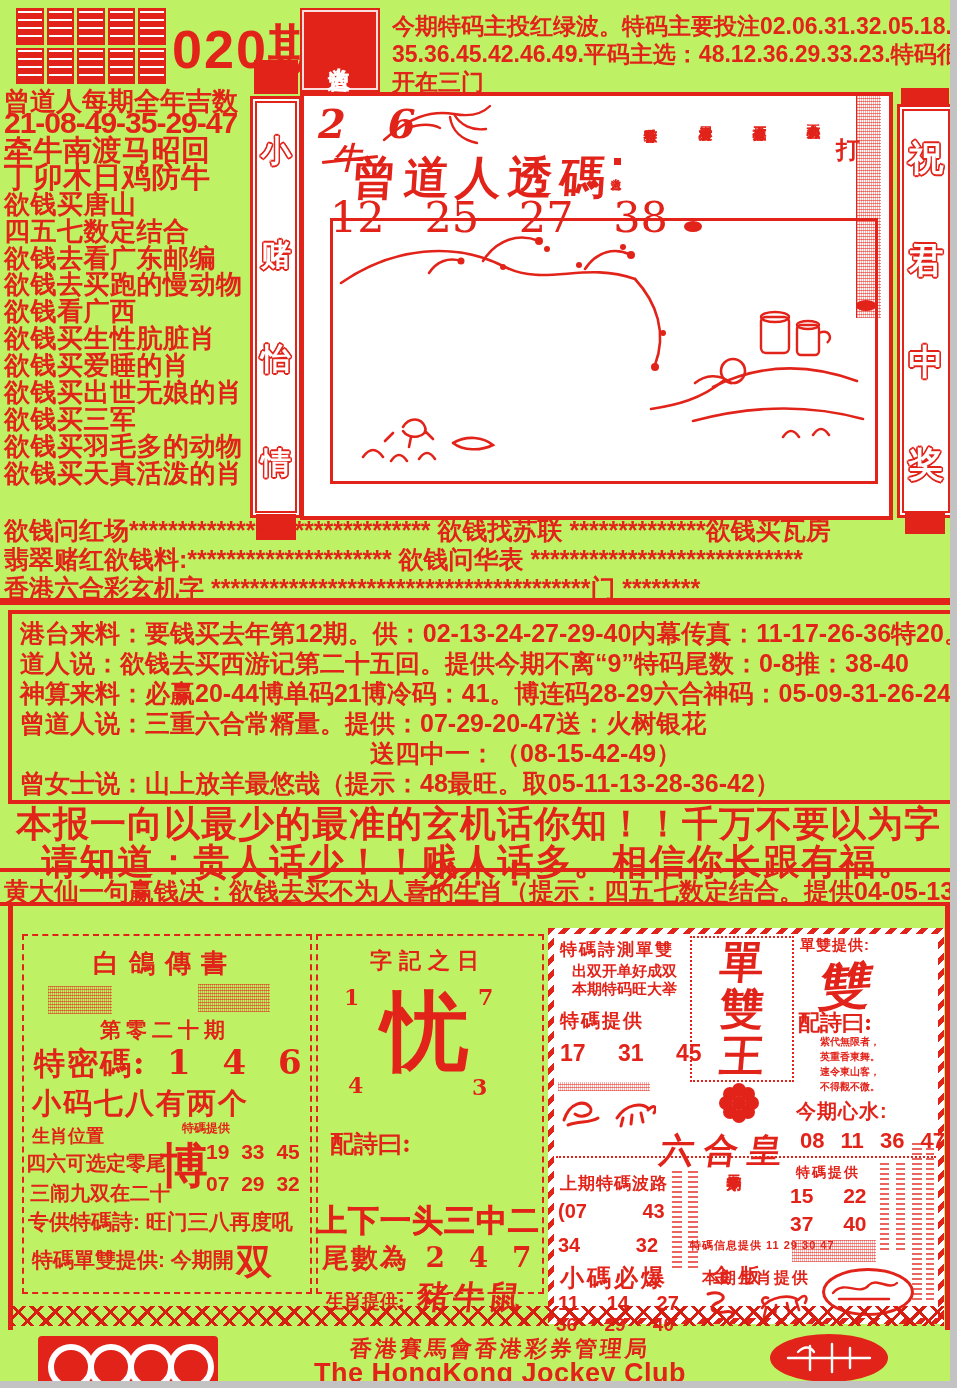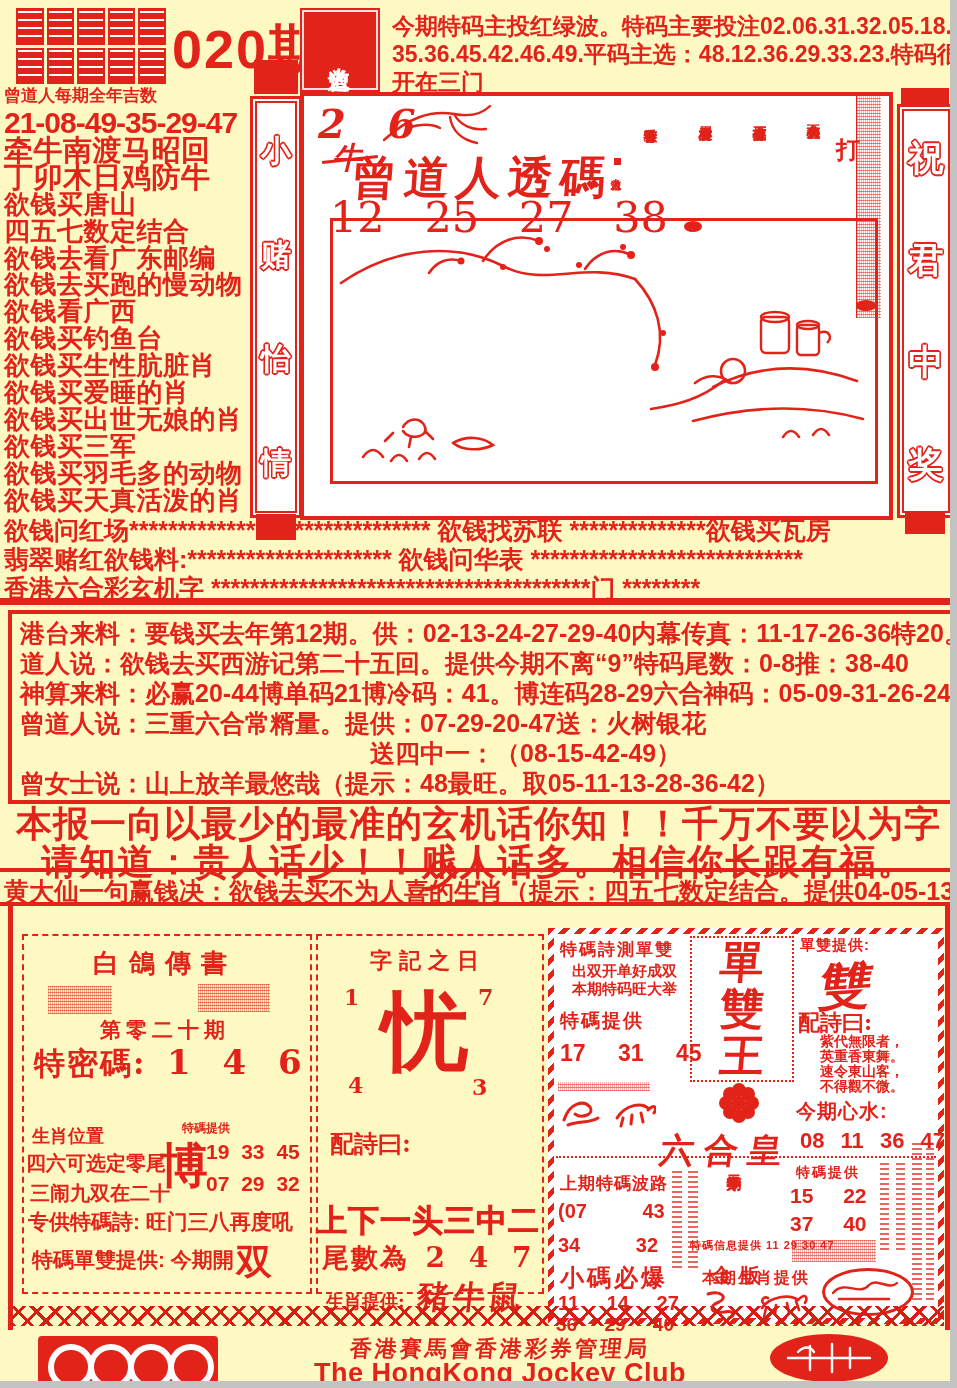--- a/index.html
+++ b/index.html
@@ -1,16 +1,16 @@
 <!DOCTYPE html>
 <html><head>
 <meta charset="utf-8">
 <style>
   html,body{margin:0;padding:0;background:#ffffff;}
-  #page{position:relative;width:957px;height:1388px;background:#fef9c3;overflow:hidden;
+  #page{position:relative;width:957px;height:1388px;background:#bef264;overflow:hidden;
         font-family:"Liberation Sans","DejaVu Sans",sans-serif;color:#e2231a;font-weight:bold;}
   .abs{position:absolute;}
   .serif{font-family:"DejaVu Serif","Liberation Serif",serif;}
   .vert{writing-mode:vertical-rl;text-orientation:upright;}
   .outline{color:#fff;text-shadow:-1.6px 0 #e2231a,1.6px 0 #e2231a,0 -1.6px #e2231a,0 1.6px #e2231a,
            -1.2px -1.2px #e2231a,1.2px 1.2px #e2231a,-1.2px 1.2px #e2231a,1.2px -1.2px #e2231a;}
   .cap{background:#e2231a;}
   .rule{background:#e2231a;}
   .banner{border:3px solid #e2231a;box-shadow:inset 0 0 0 2px #fff,inset 0 0 0 4px #e2231a;
           display:flex;flex-direction:column;justify-content:space-around;align-items:center;background:#fff;}
@@ -55,32 +55,31 @@
   <div class="abs" style="left:300px;top:8px;width:80px;height:84px;background:#e2231a;box-shadow:inset 0 0 0 2px #e2231a,inset 0 0 0 4px rgba(255,255,255,.85);display:flex;align-items:center;justify-content:center;">
     <span class="vert serif" style="color:#fff;font-size:23px;line-height:1;">曾道人</span>
   </div>
 
   <div class="abs" style="left:392px;top:12px;width:560px;">
     <div style="font-size:23px;line-height:28px;white-space:nowrap;">今期特码主投红绿波。特码主要投注02.06.31.32.05.18.29.34.</div>
     <div style="font-size:23px;line-height:28px;white-space:nowrap;">35.36.45.42.46.49.平码主选：48.12.36.29.33.23.特码很有可能</div>
     <div style="font-size:23px;line-height:28px;">开在三门</div>
   </div>
 
-  <div class="abs" style="left:4px;top:84px;font-size:17px;white-space:nowrap;">曾道人每期全年吉数</div>
+  <div class="abs" style="left:4px;top:84px;font-size:26px;white-space:nowrap;">曾道人每期全年吉数</div>
 
   <div class="abs" style="left:4px;top:110px;width:250px;">
     <div class="item" style="font-size:30px;letter-spacing:-1px;">21-08-49-35-29-47</div>
     <div class="item" style="font-size:29px;">牵牛南渡马昭回</div>
     <div class="item" style="font-size:29px;">丁卯木日鸡防牛</div>
     <div class="item">欲钱买唐山</div>
     <div class="item">四五七数定结合</div>
     <div class="item">欲钱去看广东邮编</div>
     <div class="item">欲钱去买跑的慢动物</div>
     <div class="item">欲钱看广西</div>
-    <div class="item">欲钱买钓鱼台</div>
     <div class="item">欲钱买生性肮脏肖</div>
     <div class="item">欲钱买爱睡的肖</div>
     <div class="item">欲钱买出世无娘的肖</div>
     <div class="item">欲钱买三军</div>
     <div class="item">欲钱买羽毛多的动物</div>
     <div class="item">欲钱买天真活泼的肖</div>
   </div>
 
   <div class="abs cap" style="left:254px;top:60px;width:44px;height:34px;"></div>
   <div class="abs banner" style="left:250px;top:96px;width:46px;height:416px;">
@@ -197,20 +196,21 @@
 
   <div class="abs" style="left:22px;top:934px;width:286px;height:356px;border:2px dashed #e2231a;"></div>
   <div class="abs serif" style="left:22px;top:946px;width:286px;text-align:center;font-size:26px;letter-spacing:10px;font-weight:900;">白鴿傳書</div>
   <div class="abs noise" style="left:48px;top:986px;width:64px;height:28px;"></div>
   <div class="abs noise" style="left:198px;top:984px;width:72px;height:28px;"></div>
   <div class="abs serif" style="left:22px;top:1016px;width:286px;text-align:center;font-size:21px;letter-spacing:5px;font-weight:900;">第零二十期</div>
   <div class="abs" style="left:34px;top:1042px;">
     <span class="serif" style="font-size:31px;font-weight:900;letter-spacing:2px;">特密碼:</span>
     <span class="serif" style="font-size:34px;word-spacing:20px;margin-left:16px;">1 4 6</span>
   </div>
+  <div class="abs" style="left:32px;top:1084px;font-size:29px;letter-spacing:2px;">小码七八有两个</div>
   <div class="abs serif" style="left:32px;top:1124px;font-size:18px;font-weight:900;">生肖位置</div>
   <div class="abs" style="left:26px;top:1150px;font-size:20px;white-space:nowrap;">四六可选定零尾</div>
   <div class="abs" style="left:30px;top:1180px;font-size:20px;white-space:nowrap;">三闹九双在二十</div>
   <div class="abs serif" style="left:182px;top:1120px;font-size:12px;font-weight:900;">特碼提供</div>
   <div class="abs serif" style="left:160px;top:1134px;font-size:48px;font-weight:900;">博</div>
   <div class="abs" style="left:206px;top:1140px;font-size:21px;word-spacing:6px;">19 33 45</div>
   <div class="abs" style="left:206px;top:1172px;font-size:21px;word-spacing:6px;">07 29 32</div>
   <div class="abs" style="left:28px;top:1208px;font-size:21px;white-space:nowrap;">专供特碼詩: 旺门三八再度吼</div>
   <div class="abs" style="left:32px;top:1246px;font-size:21px;white-space:nowrap;">特碼單雙提供: 今期開</div>
   <div class="abs serif" style="left:236px;top:1238px;font-size:36px;font-weight:900;">双</div>
@@ -255,21 +255,21 @@
   <div class="abs" style="left:690px;top:936px;width:100px;height:142px;border:2px dotted #e2231a;display:flex;flex-direction:column;align-items:center;justify-content:space-around;">
     <span class="serif" style="font-size:44px;font-weight:900;line-height:1;transform:skewX(-5deg);">單</span>
     <span class="serif" style="font-size:44px;font-weight:900;line-height:1;transform:skewX(-5deg);">雙</span>
     <span class="serif" style="font-size:44px;font-weight:900;line-height:1;transform:skewX(-5deg);">王</span>
   </div>
   <div class="abs flower" style="left:732px;top:1096px;"></div>
 
   <div class="abs" style="left:800px;top:936px;font-size:15px;letter-spacing:1px;">單雙提供:</div>
   <div class="abs serif" style="left:820px;top:952px;font-size:52px;font-weight:900;transform:skewX(-14deg) rotate(-4deg);">雙</div>
   <div class="abs serif" style="left:798px;top:1008px;font-size:22px;font-weight:900;">配詩曰:</div>
-  <div class="abs" style="left:820px;top:1034px;font-size:14px;line-height:15px;">
+  <div class="abs" style="left:820px;top:1034px;font-size:10px;line-height:15px;">
     <div>紫代無限者，</div>
     <div>英重香東舞。</div>
     <div>速令東山客，</div>
     <div>不得觀不微。</div>
   </div>
   <div class="abs" style="left:796px;top:1098px;font-size:20px;letter-spacing:1px;">今期心水:</div>
   <div class="abs" style="left:800px;top:1128px;font-size:22px;word-spacing:10px;">08 11 36 47</div>
 
   <div class="abs" style="left:556px;top:1156px;width:380px;border-top:2px dotted #e2231a;"></div>
 

